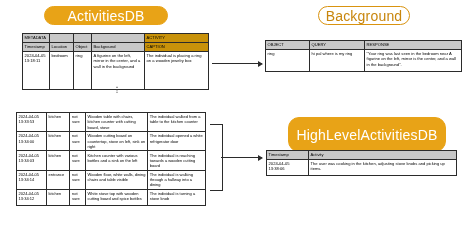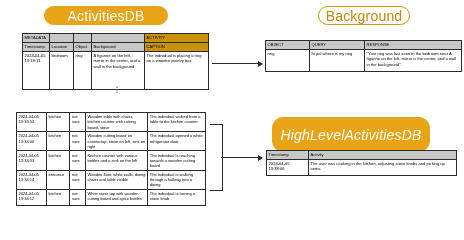--- a/index.html
+++ b/index.html
@@ -246,21 +246,21 @@
       <td class="cell-strong">White stove top with wooden cutting board and spice bottles</td>
       <td>The individual is turning a stove knob</td>
     </tr>
   </tbody>
 </table>
 
 <div class="bracket" id="events-bracket"></div>
 <div class="bracket-stem" id="events-bracket-stem"></div>
 <div class="arrow" id="arrow-events-to-highlevel"></div>
 
-<div class="pill pill-filled" id="pill-highlevel" style="left:272px; top:117px; width:158px; height:35px;font-style:italic;">
+<div class="pill pill-filled" id="pill-highlevel" style="left:288px; top:117px; width:158px; height:35px;">
   <span>HighLevelActivitiesDB</span>
 </div>
 
 <table class="db-table" id="highlevel-table">
   <colgroup>
     <col style="width:42px">
       <col style="width:148px">
   </colgroup>
   <tbody>
     <tr>

